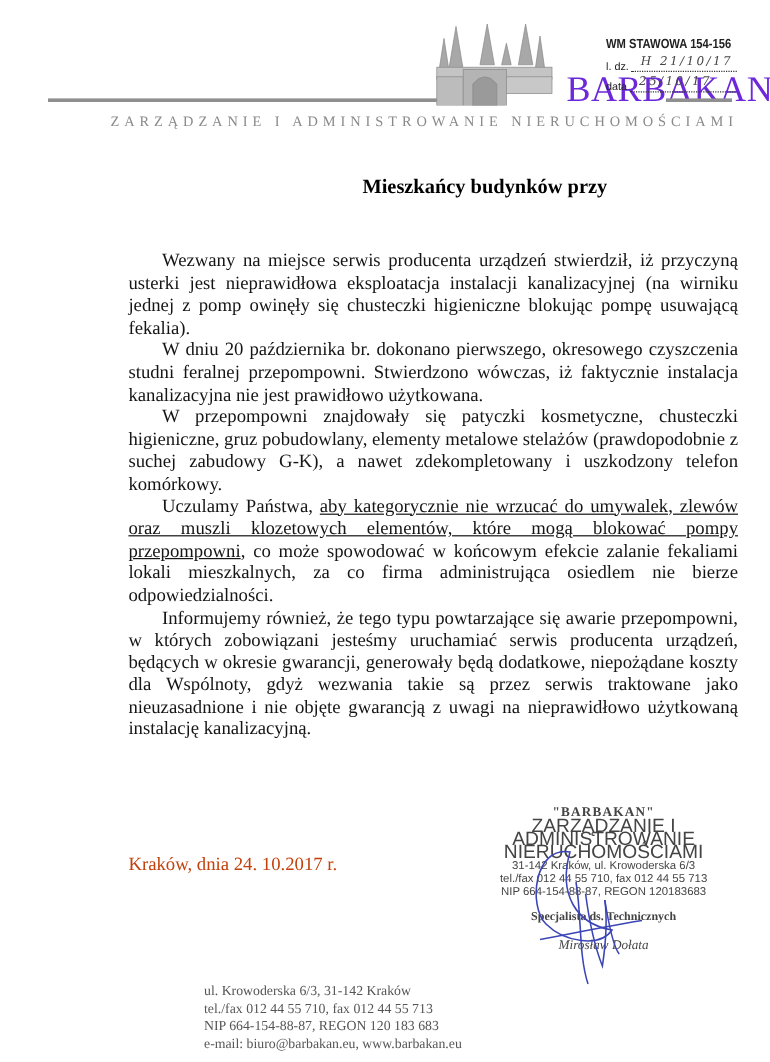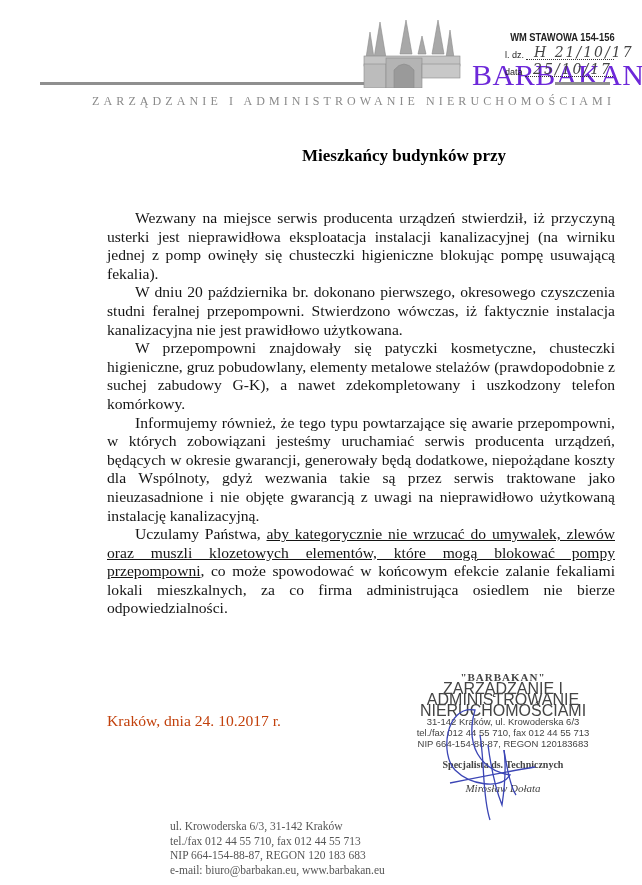--- a/index.html
+++ b/index.html
@@ -10,25 +10,25 @@
     
     .rule-left { left: 40px; top: 82px; width: 330px; height: 3px; background: #8f8f8f; }
     .rule-right { left: 555px; top: 82px; width: 55px; height: 3px; background: #8f8f8f; }
     .castle { left: 362px; top: 18px; width: 102px; height: 70px; }
     .brand { left: 428px; top: 58px; font-family: "Liberation Serif", serif; font-size: 30px;
              color: #6d28d9; letter-spacing: 0.5px; margin-left: 44px; }
     .tagline { left: 40px; top: 94px; width: 575px; font-family: "Liberation Serif", serif;
                font-size: 12px; letter-spacing: 4.1px; color: #8a8a8a; white-space: nowrap; text-align: right; }
 
     .regbox { left: 505px; top: 31px; width: 135px; font-family: "Liberation Sans", sans-serif;
-              color: #222; text-align: center; }
+              color: #222; }
     .regbox .l1 { font-size: 11px; font-weight: bold; transform: scaleX(0.85); transform-origin: left; white-space: nowrap; }
     .regbox .row { font-size: 9px; margin-top: 2px; white-space: nowrap; display: flex; align-items: flex-end; }
     .regbox .dots { border-bottom: 1px dotted #333; display: inline-block; width: 80px; margin-left: 2px;
-                    font-family: "DejaVu Serif", serif; font-style: italic; font-size: 14px; color: #444;
+                    font-family: "DejaVu Serif", serif; font-style: italic; font-size: 10px; color: #444;
                     line-height: 14px; padding-left: 8px; letter-spacing: 2px; }
 
     
     .recipient { left: 302px; top: 146px; font-family: "Liberation Serif", serif; font-weight: bold;
                  font-size: 17px; line-height: 19px; color: #000000; }
 
     
     .body { left: 107px; top: 209px; width: 508px; font-family: "Liberation Serif", serif;
             font-size: 15.6px; line-height: 18.6px; color: #151515; text-align: justify; }
     .body p { margin: 0; text-indent: 28px; }
@@ -85,22 +85,22 @@
 </div>
 
 <div class="abs recipient">
   <div>Mieszkańcy budynków przy</div>
 </div>
 
 <div class="abs body">
   <p>Wezwany na miejsce serwis producenta urządzeń stwierdził, iż przyczyną usterki jest nieprawidłowa eksploatacja instalacji kanalizacyjnej (na wirniku jednej z pomp owinęły się chusteczki higieniczne blokując pompę usuwającą fekalia).</p>
   <p>W dniu 20 października br. dokonano pierwszego, okresowego czyszczenia studni feralnej przepompowni. Stwierdzono wówczas, iż faktycznie instalacja kanalizacyjna nie jest prawidłowo użytkowana.</p>
   <p>W przepompowni znajdowały się patyczki kosmetyczne, chusteczki higieniczne, gruz pobudowlany, elementy metalowe stelażów (prawdopodobnie z suchej zabudowy G-K), a nawet zdekompletowany i uszkodzony telefon komórkowy.</p>
+  <p><span>Uczulamy Państwa, </span><span class="u">aby kategorycznie nie wrzucać do umywalek, zlewów oraz muszli klozetowych elementów, które mogą blokować pompy przepompowni</span><span>, co może spowodować w końcowym efekcie zalanie fekaliami lokali mieszkalnych, za co firma administrująca osiedlem nie bierze odpowiedzialności.</span></p>
   <p>Informujemy również, że tego typu powtarzające się awarie przepompowni, w których zobowiązani jesteśmy uruchamiać serwis producenta urządzeń, będących w okresie gwarancji, generowały będą dodatkowe, niepożądane koszty dla Wspólnoty, gdyż wezwania takie są przez serwis traktowane jako nieuzasadnione i nie objęte gwarancją z uwagi na nieprawidłowo użytkowaną instalację kanalizacyjną.</p>
-  <p><span>Uczulamy Państwa, </span><span class="u">aby kategorycznie nie wrzucać do umywalek, zlewów oraz muszli klozetowych elementów, które mogą blokować pompy przepompowni</span><span>, co może spowodować w końcowym efekcie zalanie fekaliami lokali mieszkalnych, za co firma administrująca osiedlem nie bierze odpowiedzialności.</span></p>
 </div>
 
 <div class="abs dateline">Kraków, dnia 24. 10.2017 r.</div>
 
 <div class="abs stamp">
   <div class="s1">"BARBAKAN"</div>
   <div class="s2">ZARZĄDZANIE I ADMINISTROWANIE</div>
   <div class="s2">NIERUCHOMOŚCIAMI</div>
   <div class="s3">31-142 Kraków, ul. Krowoderska 6/3</div>
   <div class="s3">tel./fax 012 44 55 710, fax 012 44 55 713</div>

